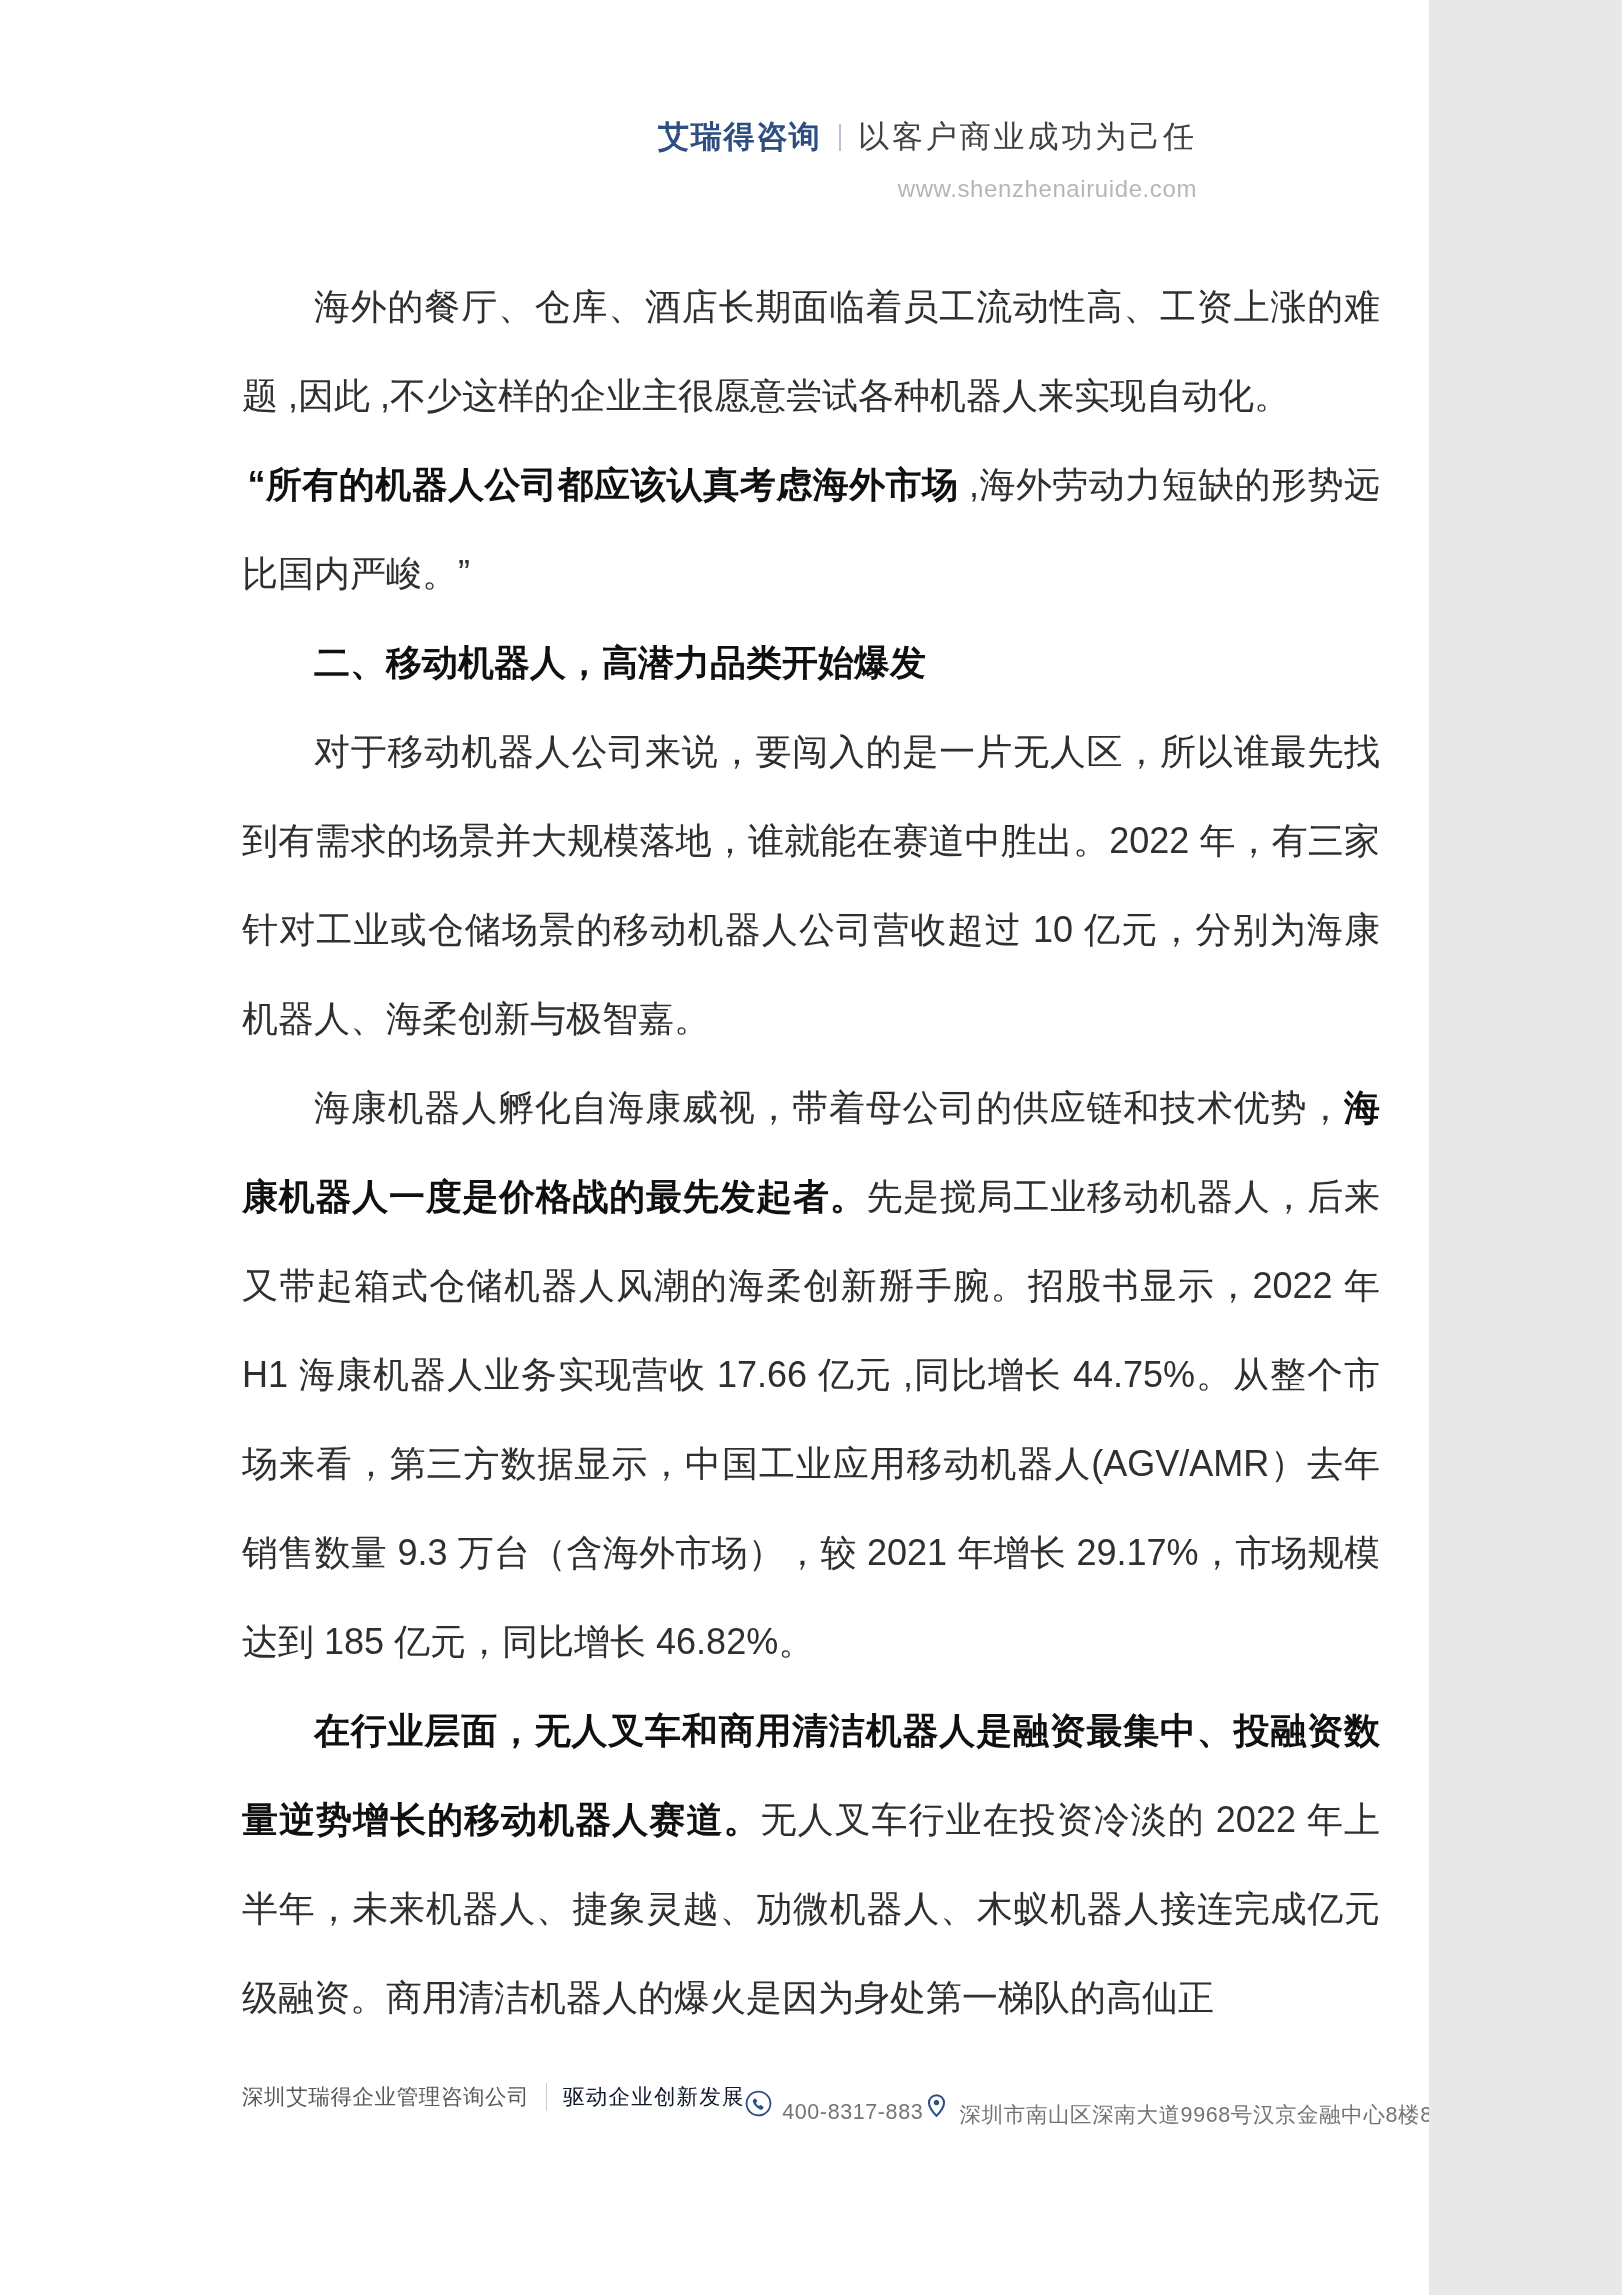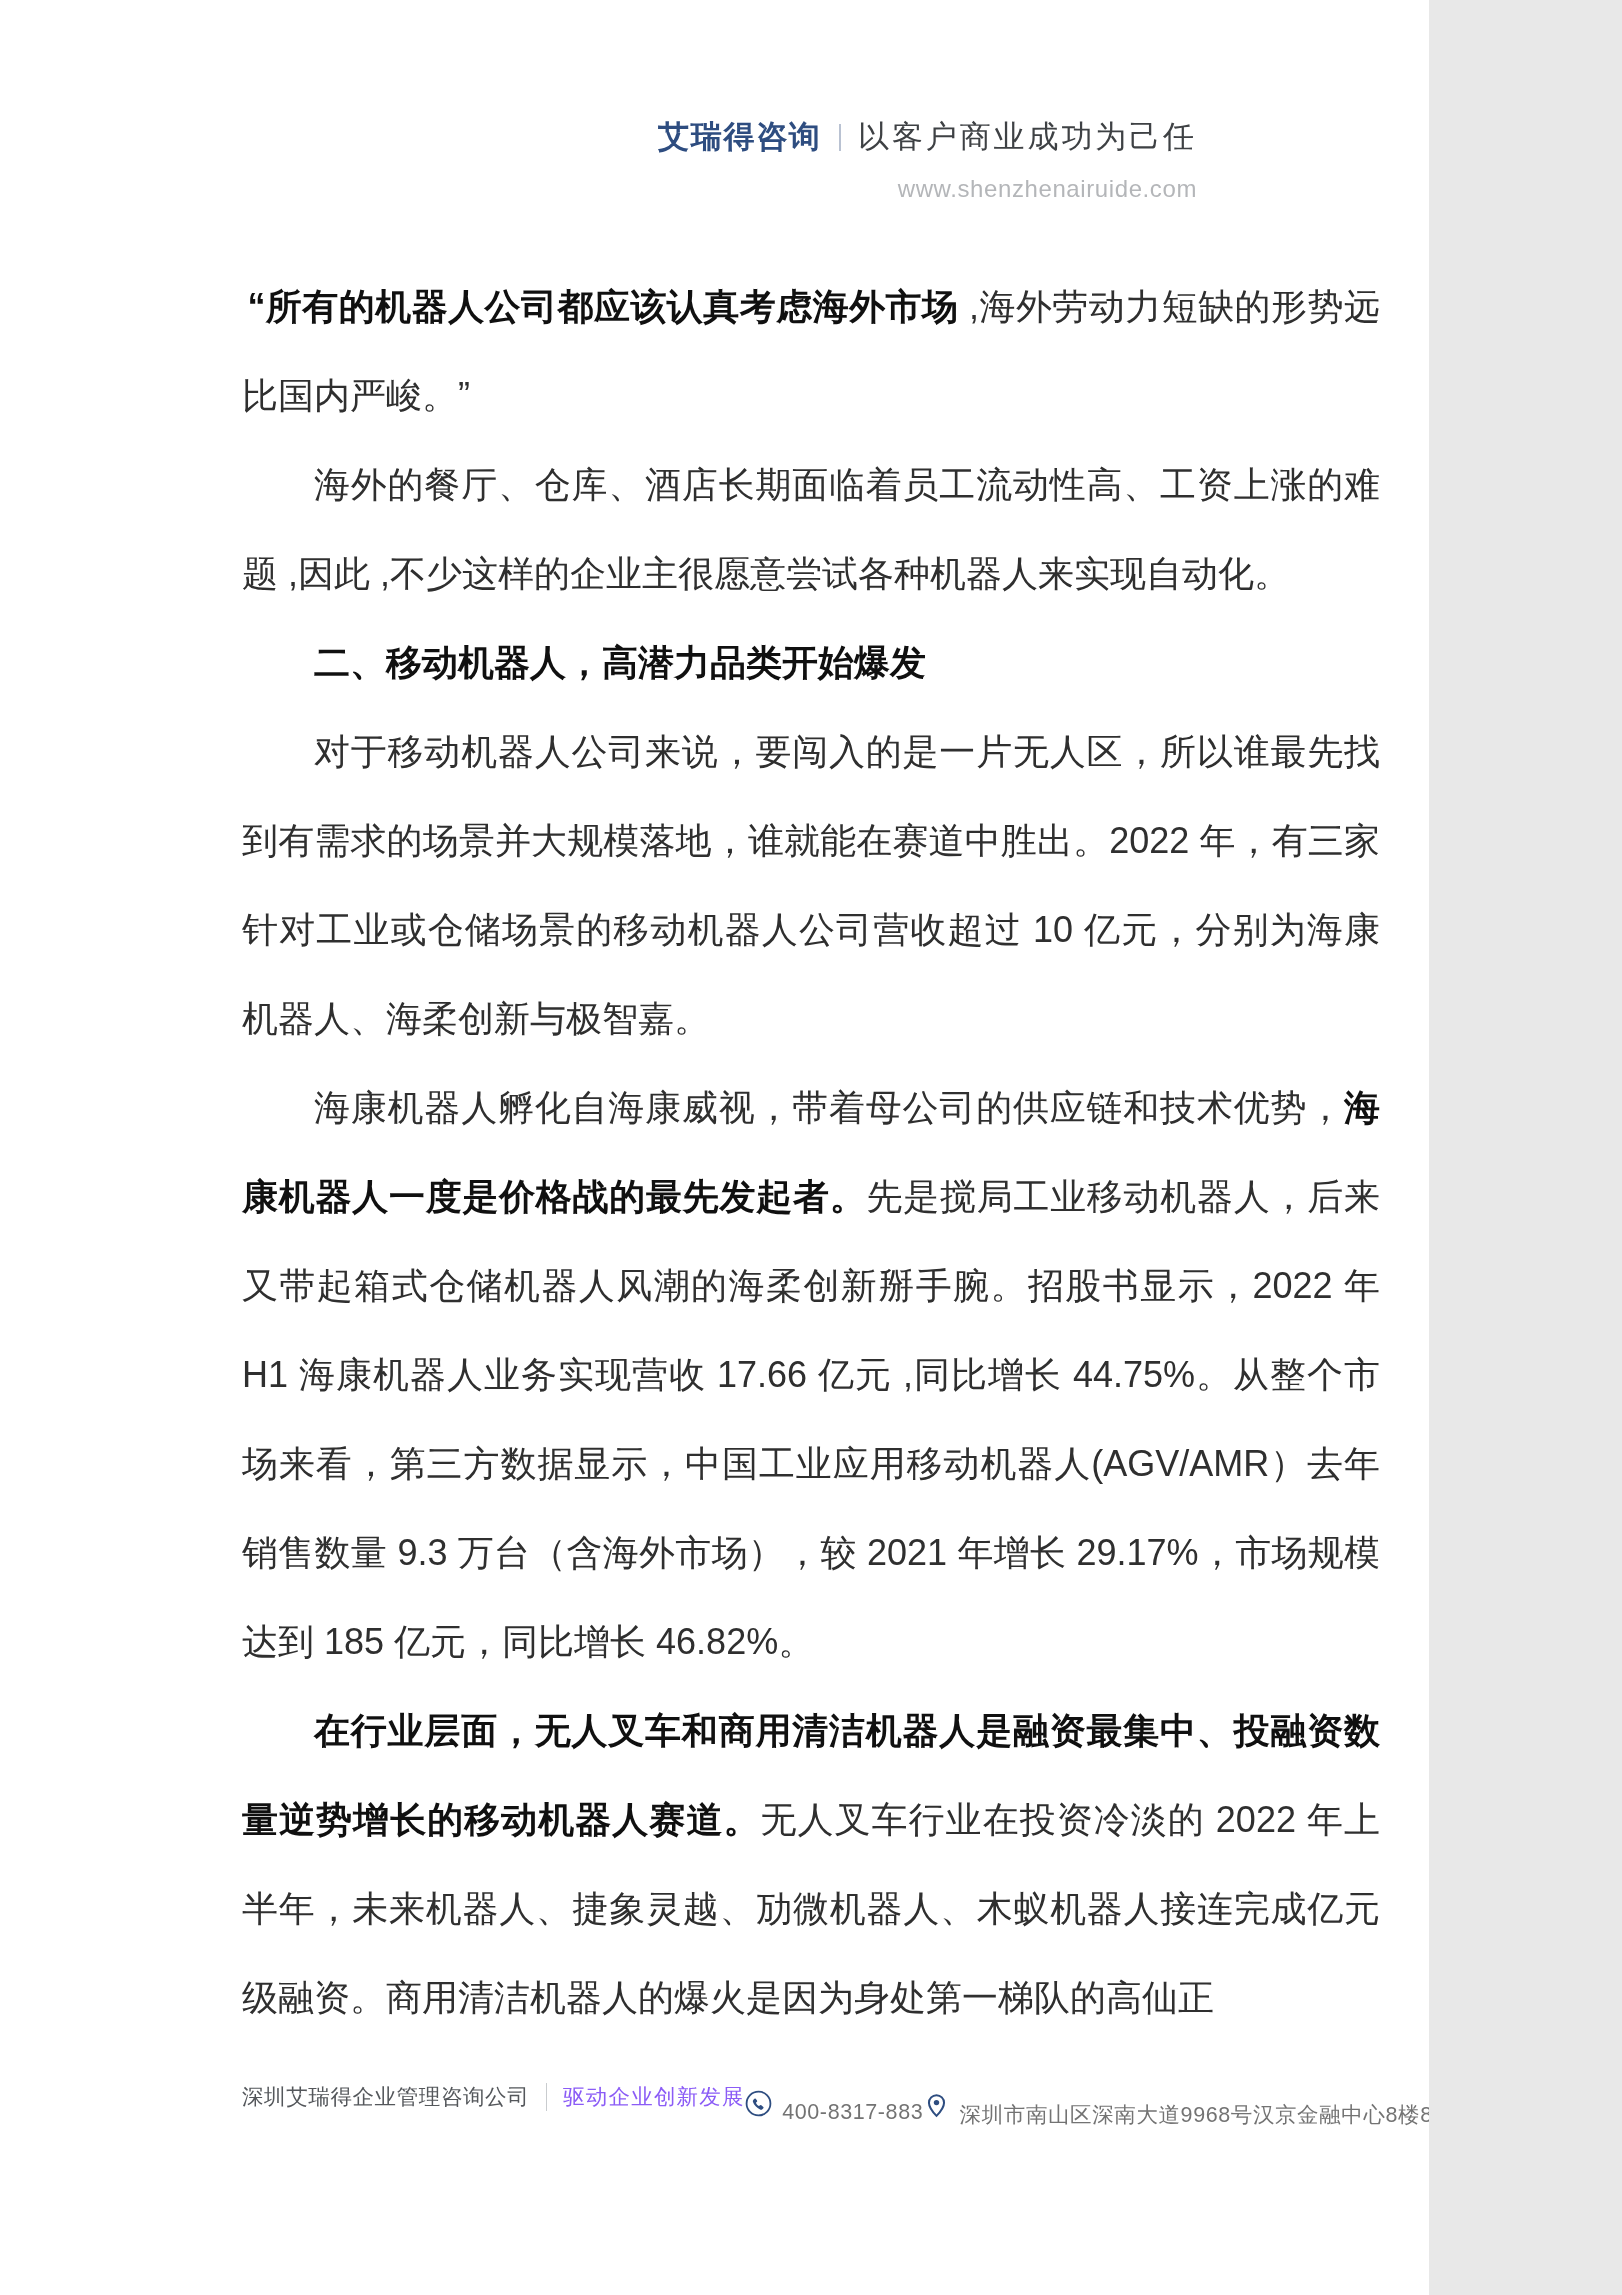--- a/index.html
+++ b/index.html
@@ -33,21 +33,21 @@
 
   
   .ftr{
     position:absolute;left:242px;right:231px;top:2082px;height:52px;
     display:flex;align-items:flex-start;justify-content:space-between;
     font-size:21.5px;color:#6e7175;white-space:nowrap;
   }
   .ftr-left{display:flex;align-items:center;}
   .company{color:#54575b;letter-spacing:0.6px;}
   .ftr-divider{display:inline-block;width:1.2px;height:28px;background:#c9cccf;margin:0 16.3px;}
-  .slogan{color:#8b5cf6;letter-spacing:1.2px;}
+  .slogan{color:#0f172a;letter-spacing:1.2px;}
   .ftr-mid{display:flex;align-items:center;gap:10.5px;}
   .ftr-right{display:flex;align-items:center;gap:9.3px;}
   .phone,.address{color:#737373;letter-spacing:0.6px;margin-top:18px;}
   .icon{display:inline-flex;}
   .icon svg{display:block;}
 </style>
 </head>
 <body>
 
 <div class="page">
@@ -55,22 +55,22 @@
   <header class="hdr">
     <div class="brand-row">
       <span class="brand">艾瑞得咨询</span>
       <span class="hdr-divider"></span>
       <span class="tagline">以客户商业成功为己任</span>
     </div>
     <div class="url">www.shenzhenairuide.com</div>
   </header>
 
   <main class="doc-body">
+      <p class="para"><span>海外的餐厅、仓库、酒店长期面临着员工流动性高、工资上涨的难题 ,因此 ,不少这样的企业主很愿意尝试各种机器人来实现自动化。</span></p>
       <p class="para quote"><span class="b">“所有的机器人公司都应该认真考虑海外市场</span><span> ,海外劳动力短缺的形势远比国内严峻。”</span></p>
-      <p class="para"><span>海外的餐厅、仓库、酒店长期面临着员工流动性高、工资上涨的难题 ,因此 ,不少这样的企业主很愿意尝试各种机器人来实现自动化。</span></p>
       <p class="para heading"><span class="b">二、移动机器人，高潜力品类开始爆发</span></p>
       <p class="para"><span>对于移动机器人公司来说，要闯入的是一片无人区，所以谁最先找到有需求的场景并大规模落地，谁就能在赛道中胜出。2022 年，有三家针对工业或仓储场景的移动机器人公司营收超过 10 亿元，分别为海康机器人、海柔创新与极智嘉。</span></p>
       <p class="para"><span>海康机器人孵化自海康威视，带着母公司的供应链和技术优势，</span><span class="b">海康机器人一度是价格战的最先发起者。</span><span>先是搅局工业移动机器人，后来又带起箱式仓储机器人风潮的海柔创新掰手腕。招股书显示，2022 年 H1 海康机器人业务实现营收 17.66 亿元 ,同比增长 44.75%。从整个市场来看，第三方数据显示，中国工业应用移动机器人(AGV/AMR）去年销售数量 9.3 万台（含海外市场），较 2021 年增长 29.17%，市场规模达到 185 亿元，同比增长 46.82%。</span></p>
       <p class="para"><span class="b">在行业层面，无人叉车和商用清洁机器人是融资最集中、投融资数量逆势增长的移动机器人赛道。</span><span>无人叉车行业在投资冷淡的 2022 年上半年，未来机器人、捷象灵越、劢微机器人、木蚁机器人接连完成亿元级融资。商用清洁机器人的爆火是因为身处第一梯队的高仙正</span></p>
     </main>
 
   <footer class="ftr">
     <div class="ftr-left">
       <span class="company">深圳艾瑞得企业管理咨询公司</span>
       <span class="ftr-divider"></span>

